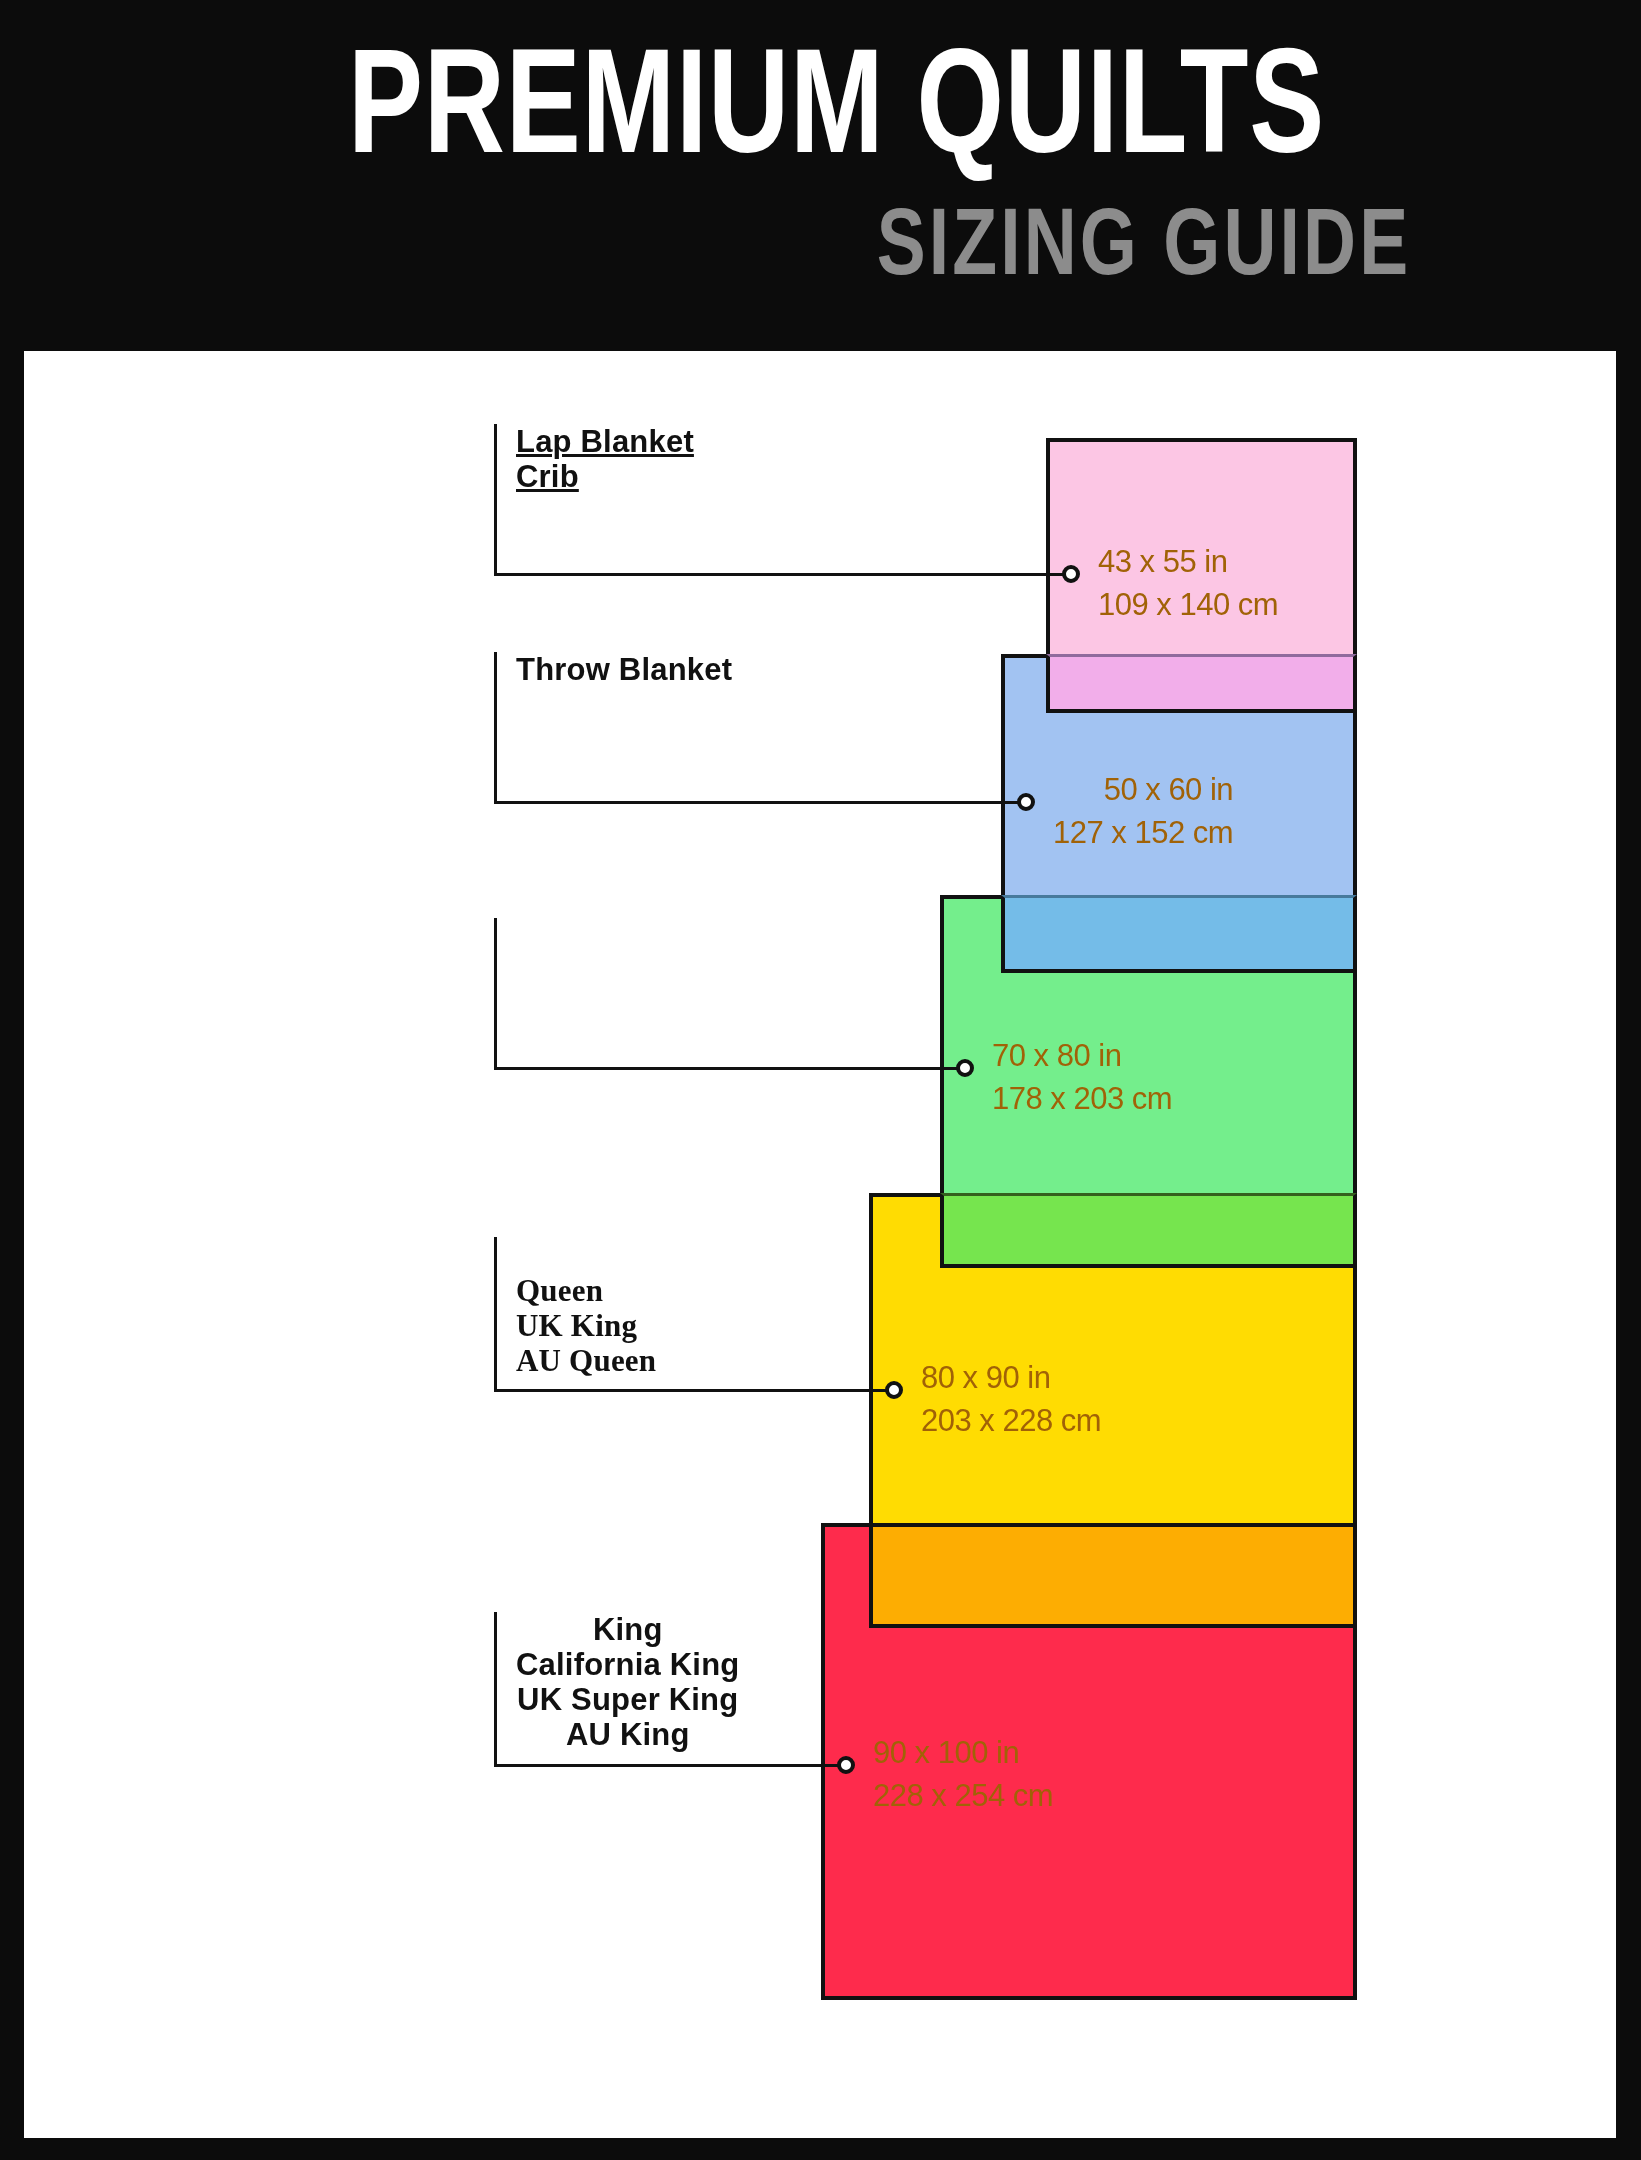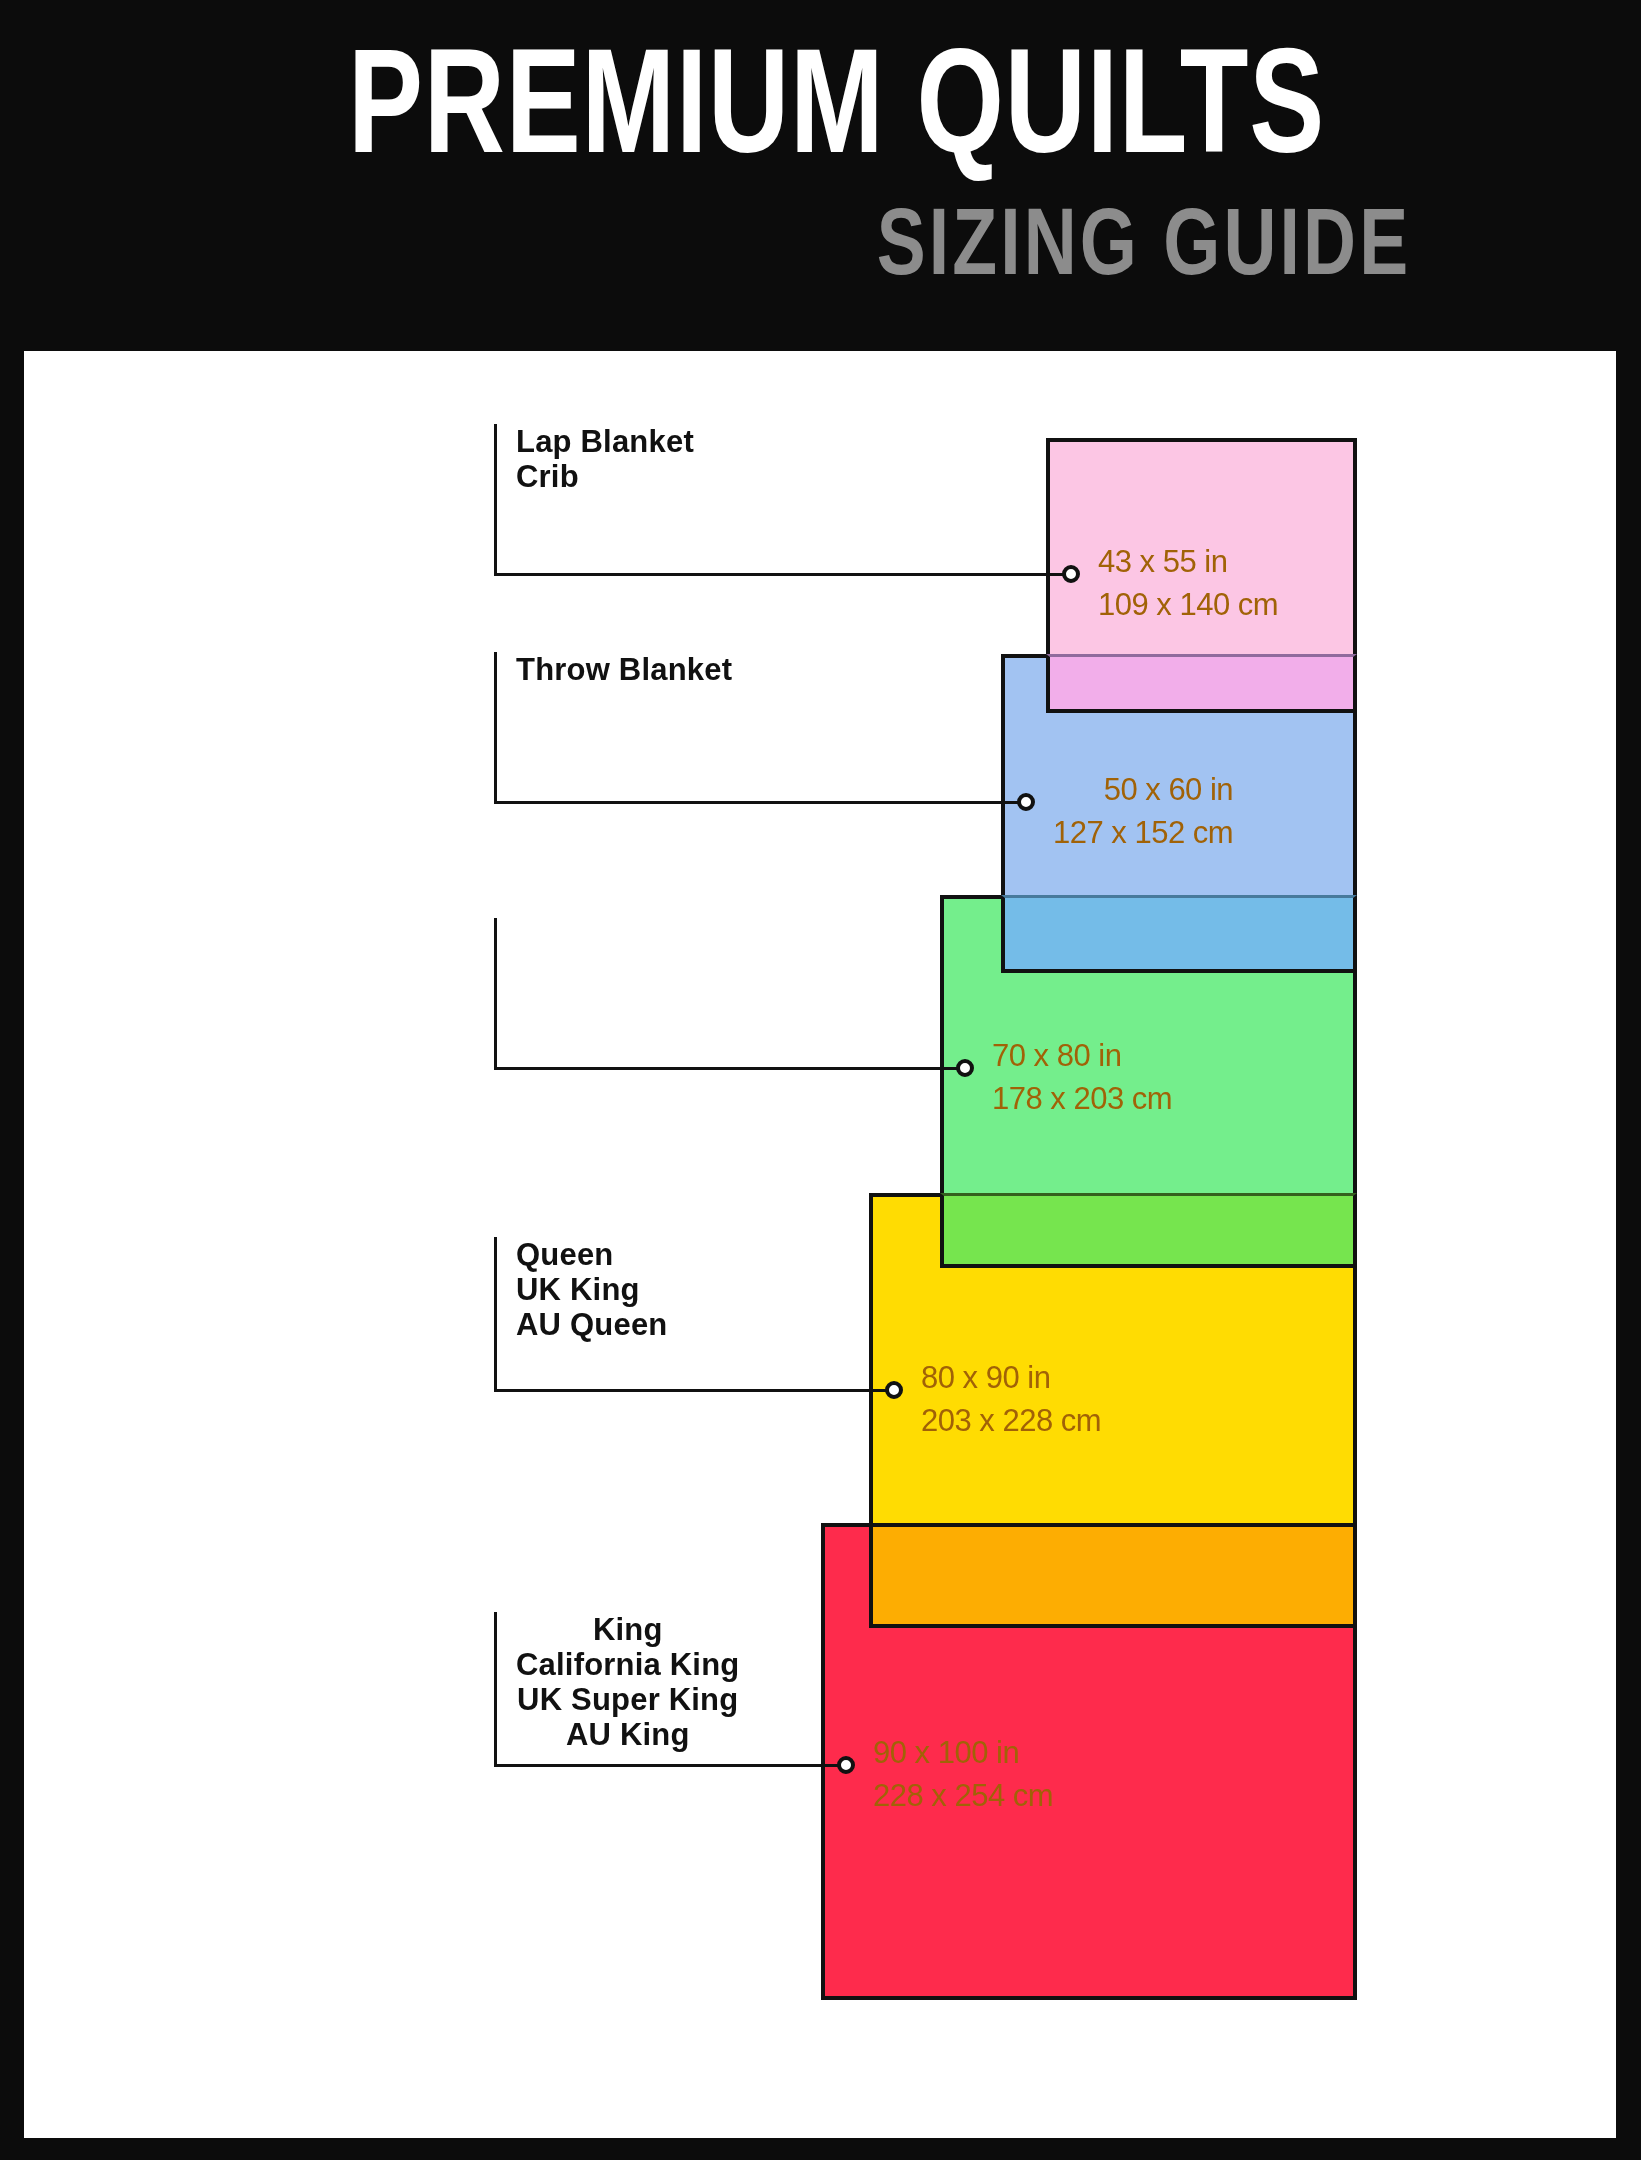--- a/index.html
+++ b/index.html
@@ -27,24 +27,24 @@
   .strip-pink-blue  {left:1022px;top:303px; width:311px;height:59px; background:#f2aeea;border-top:3px solid rgba(45,40,80,0.5);}
   .strip-blue-green {left:977px; top:544px; width:356px;height:78px; background:#74bce8;border-top:3px solid rgba(25,55,80,0.5);}
   .strip-green-yellow{left:916px;top:842px; width:417px;height:75px; background:#76e54e;border-top:3px solid rgba(25,40,10,0.7);}
   .strip-yellow-red {left:845px; top:1172px;width:488px;height:105px;background:#fdad02;border-top:4px solid #111;}
   
   .label{position:absolute;left:492px;color:#111;font-weight:bold;font-size:31px;line-height:35px;z-index:8;letter-spacing:0.2px;}
   .vline{position:absolute;left:470px;width:3px;background:#111;z-index:8;}
   .hline{position:absolute;left:470px;height:3px;background:#111;z-index:8;}
   .dot{position:absolute;width:10px;height:10px;border:4px solid #111;border-radius:50%;background:#fff;z-index:9;}
   .dims{position:absolute;color:#a16207;font-size:31px;line-height:43px;z-index:9;letter-spacing:-0.5px;font-weight:500;}
-  .l1{top:73px;}   .v1{top:73px;height:152px;}  .h1{top:222px;width:569px;} .d1{left:1038px;top:214px;} .t1{left:1074px;top:189px;}
+  .l1{top:73px;text-decoration:underline;}   .v1{top:73px;height:152px;}  .h1{top:222px;width:569px;} .d1{left:1038px;top:214px;} .t1{left:1074px;top:189px;}
   .l2{top:301px;}  .v2{top:301px;height:152px;} .h2{top:450px;width:524px;} .d2{left:993px; top:442px;} .t2{left:1029px;top:417px;text-align:right;}
   .l3{top:567px;}  .v3{top:567px;height:152px;} .h3{top:716px;width:463px;} .d3{left:932px; top:708px;} .t3{left:968px; top:683px;}
-  .l4{top:886px;}  .v4{top:886px;height:155px;} .h4{top:1038px;width:392px;}.d4{left:861px; top:1030px;}.t4{left:897px; top:1005px;}
+  .l4{top:922px;font-family:Liberation Serif, serif;}  .v4{top:886px;height:155px;} .h4{top:1038px;width:392px;}.d4{left:861px; top:1030px;}.t4{left:897px; top:1005px;}
   .l5{top:1261px;text-align:center;} .v5{top:1261px;height:155px;}.h5{top:1413px;width:344px;}.d5{left:813px; top:1405px;}.t5{left:849px; top:1380px;}
 </style>
 </head>
 <body>
 
 <div class="canvas">
 
   <div class="header">
     <div class="title">PREMIUM QUILTS</div>
     <div class="subtitle">SIZING GUIDE</div>

